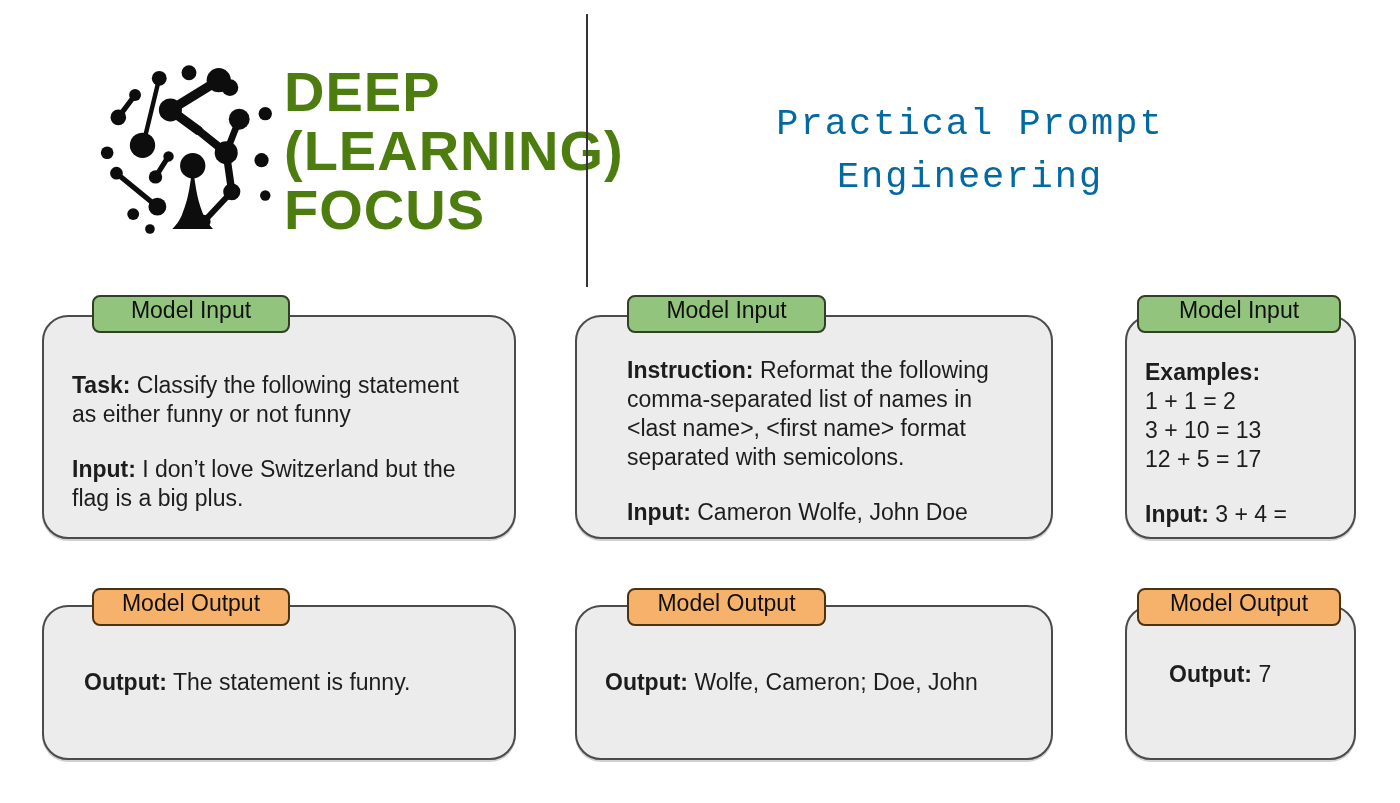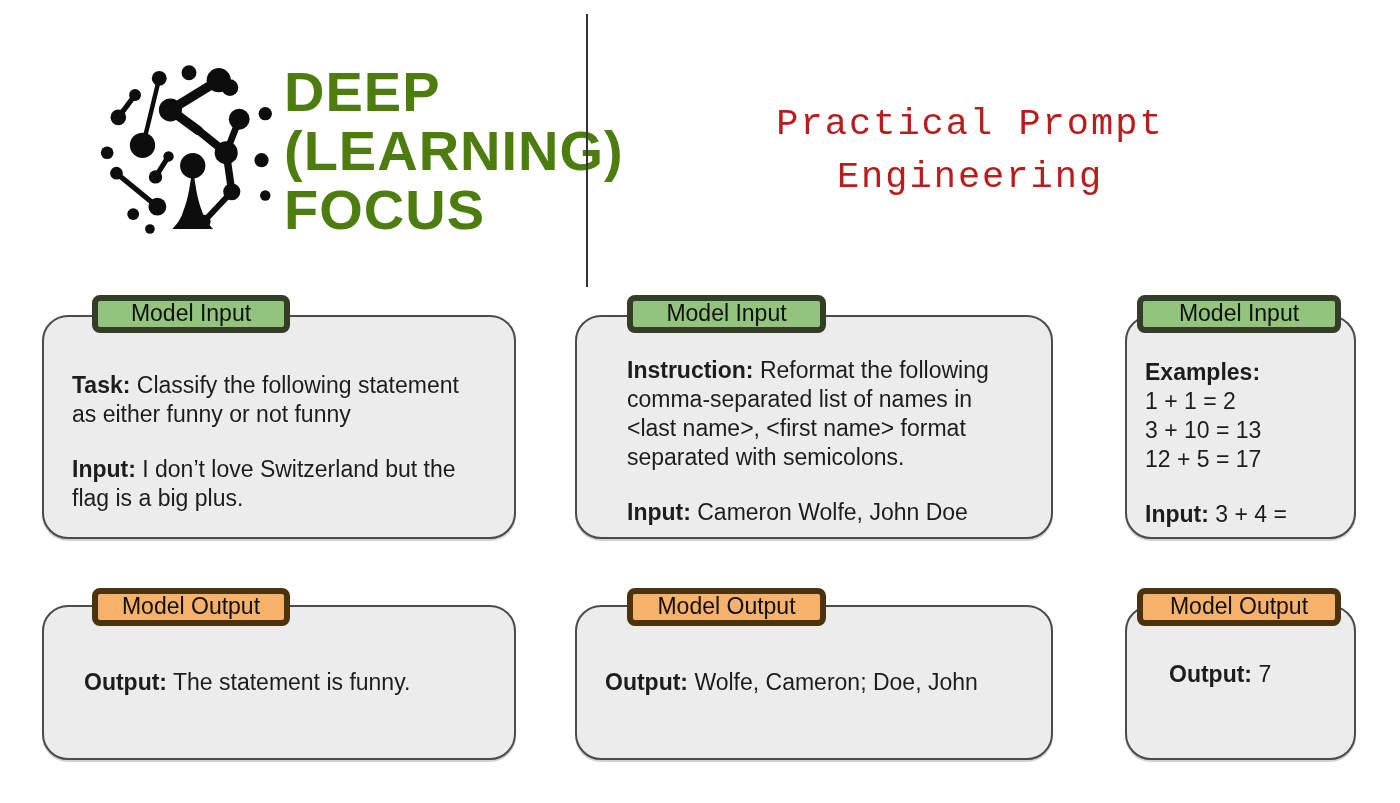--- a/index.html
+++ b/index.html
@@ -11,28 +11,28 @@
   
   .logo{position:absolute;left:96px;top:56px;width:186px;height:186px;}
   .wordmark{
     position:absolute;left:284px;top:62px;
     font-size:56px;line-height:59px;font-weight:700;letter-spacing:1px;color:#4d7c0f;
   }
   .divider{position:absolute;left:586px;top:14px;width:2px;height:273px;background:#343434;}
   .page-title{
     position:absolute;left:610px;top:98px;width:720px;text-align:center;
     font-family:"Liberation Mono",monospace;font-size:37px;line-height:53px;
-    letter-spacing:2px;color:#b91c1c;white-space:nowrap;
+    letter-spacing:2px;color:#0369a1;white-space:nowrap;
   }
 
   
   .tab{
     position:absolute;height:38px;z-index:2;border-radius:8px;
-    display:flex;align-items:flex-end;justify-content:center;
-    font-size:23px;color:#101010;box-sizing:border-box;border:6px solid #ef4444;
+    display:flex;align-items:flex-start;justify-content:center;
+    font-size:23px;color:#101010;box-sizing:border-box;border:2px solid #ef4444;
   }
   .tab.green{background:#93c47d;border-color:#333d28;}
   .tab.orange{background:#f6b26b;border-color:#4c330f;}
   .body{
     position:absolute;z-index:1;background:#ececec;border:2px solid #4b4b4b;
     border-radius:26px;box-sizing:border-box;
     box-shadow:0 2px 0 rgba(0,0,0,0.18);
     font-size:23px;line-height:29px;color:#1d1d1d;
   }
   .body p{margin:0;}

